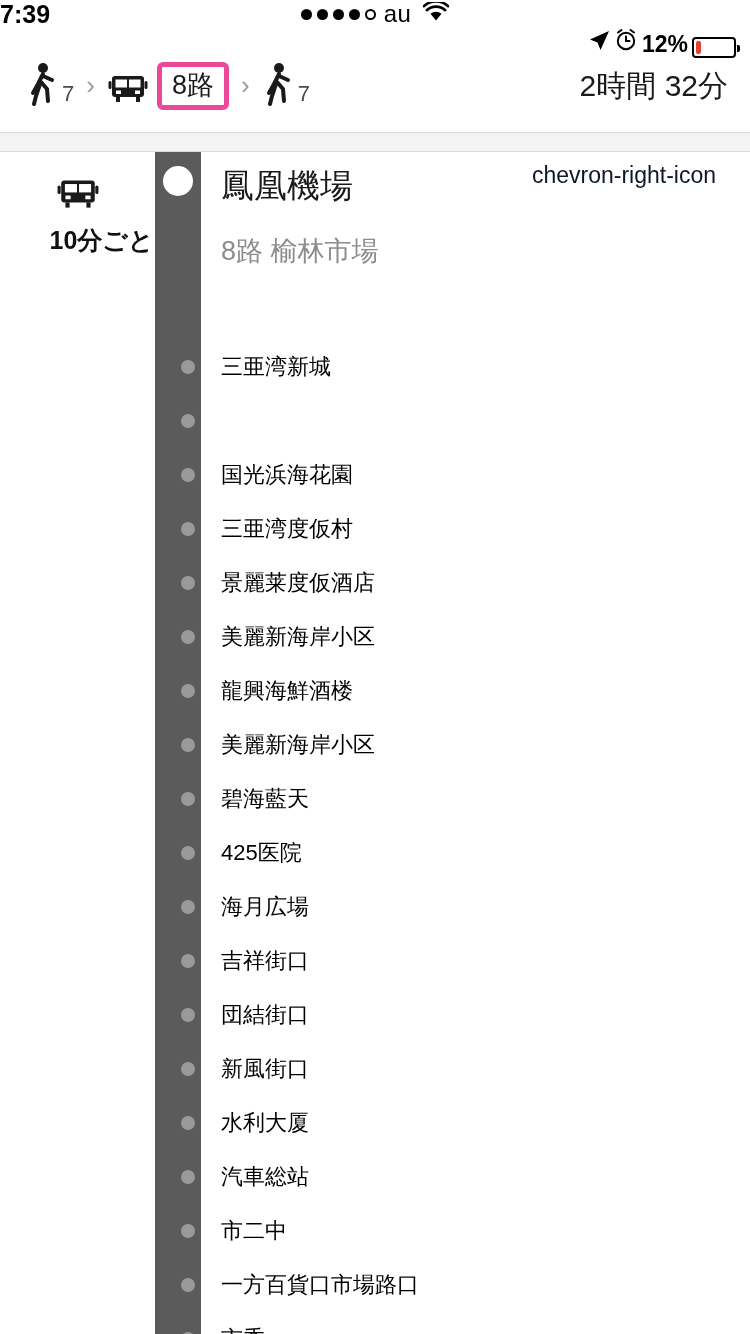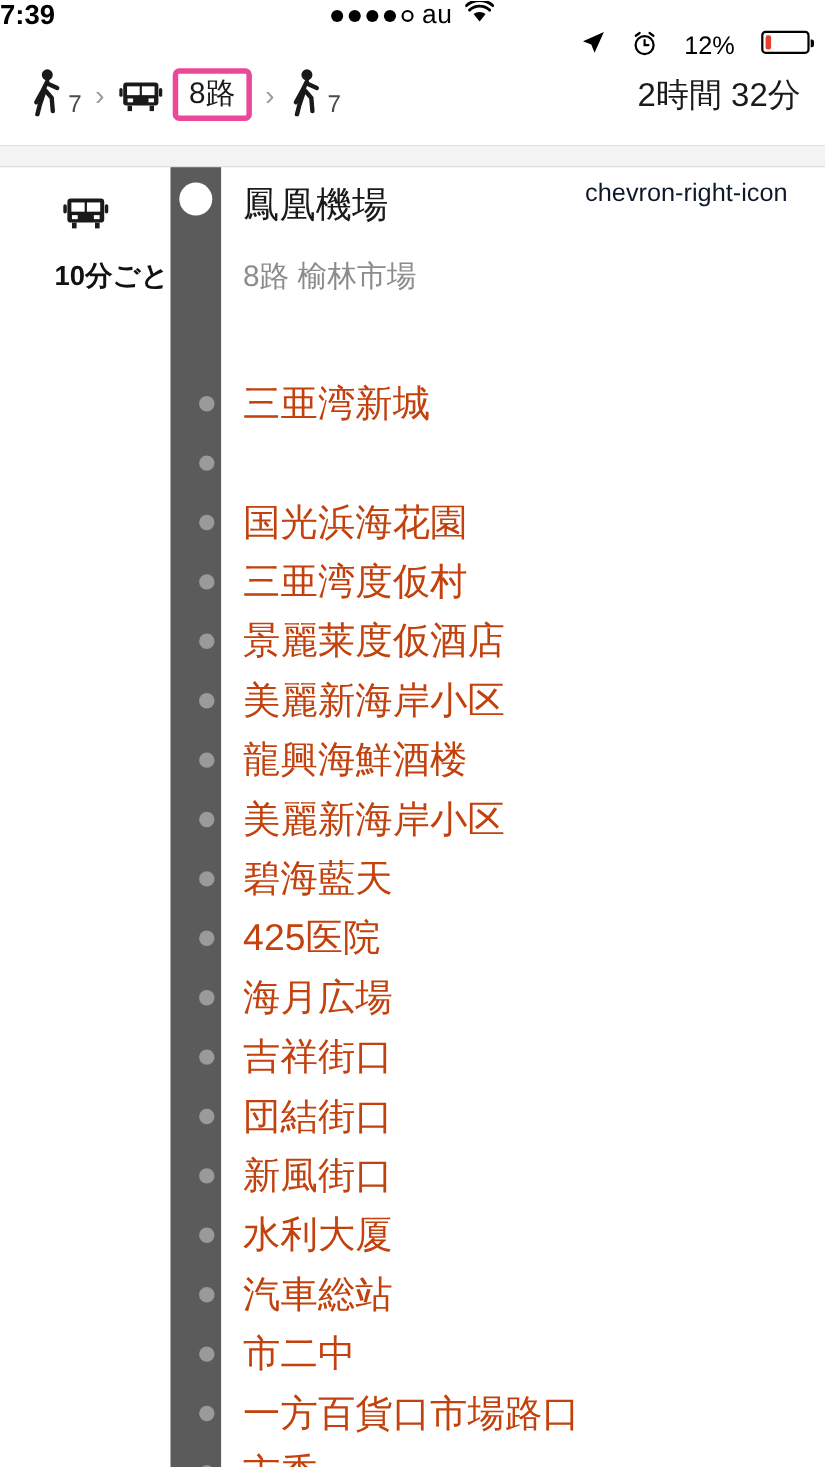--- a/index.html
+++ b/index.html
@@ -29,23 +29,24 @@
   .wifi-icon { margin-left: 4px; display: inline-block; }
   .status-center {
     position: absolute;
     left: 0; right: 0;
     font-size: 25px;
     font-weight: 700;
   }
   .status-right {
     margin-left: auto;
     display: flex;
-    align-items: flex-start;
-    gap: 24px;
+    align-items: flex-end;
+    gap: 4px;
     font-size: 23px;
+    font-weight: bold;
   }
   .battery {
     width: 44px; height: 21px;
     border: 2px solid #000;
     border-radius: 4px;
     position: relative;
     display: inline-block;
   }
   .battery::after {
     content: "";
@@ -97,21 +98,21 @@
   
   .content { display: flex; position: relative; }
   .left-col {
     width: 155px;
     flex: 0 0 155px;
     padding-top: 20px;
     text-align: center;
   }
   .bus-icon-wrap { height: 44px; display: flex; align-items: center; justify-content: center; }
   .freq-label {
-    margin-top: 18px;
+    margin-top: 8px;
     font-size: 25px;
     font-weight: bold;
     color: #111;
     padding-left: 48px;
   }
 
   .timeline {
     width: 46px;
     flex: 0 0 46px;
     background: #5b5b5b;
@@ -153,22 +154,22 @@
     line-height: 1;
   }
 
   .stop-row {
     height: 54px;
     display: flex;
     align-items: center;
     position: relative;
   }
   .stop-row .stop-name {
-    font-size: 34px;
-    color: #c2410c;
+    font-size: 22px;
+    color: #000000;
   }
   .stop-dot {
     position: absolute;
     left: -40px;
     width: 14px; height: 14px;
     border-radius: 50%;
     background: #9a9a9a;
   }
   .stop-gap-top { height: 38px; }
 </style>

